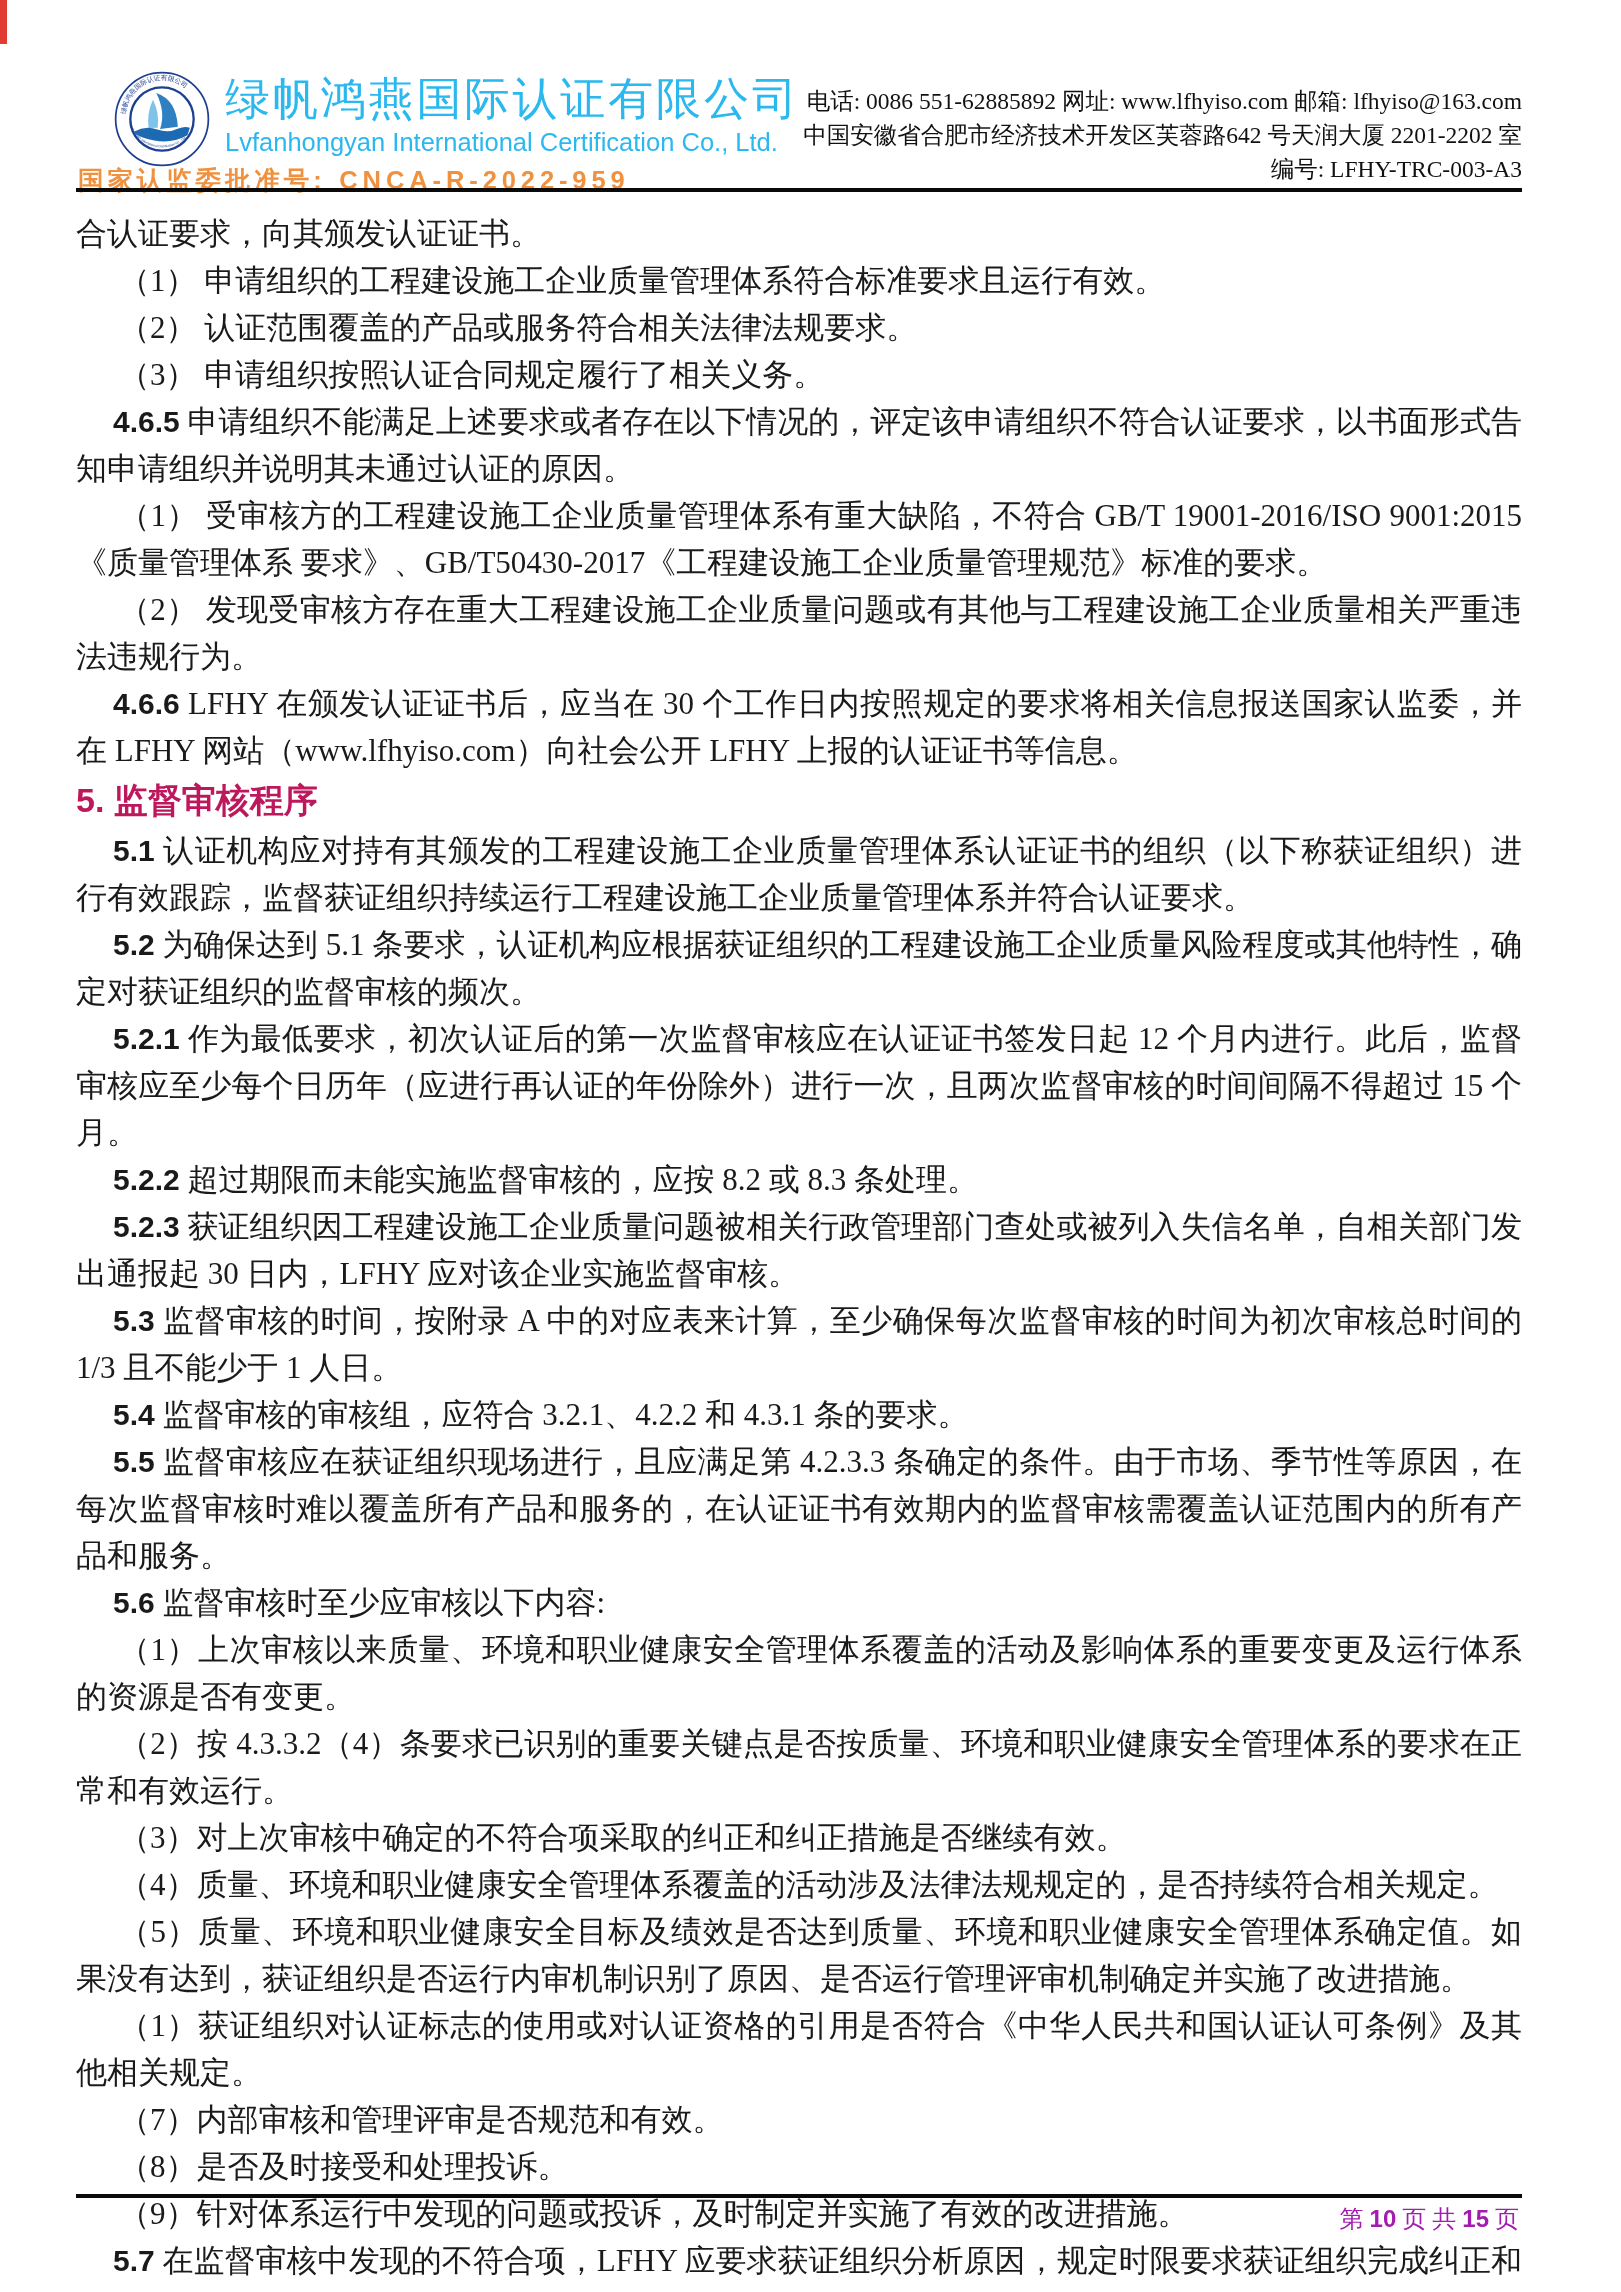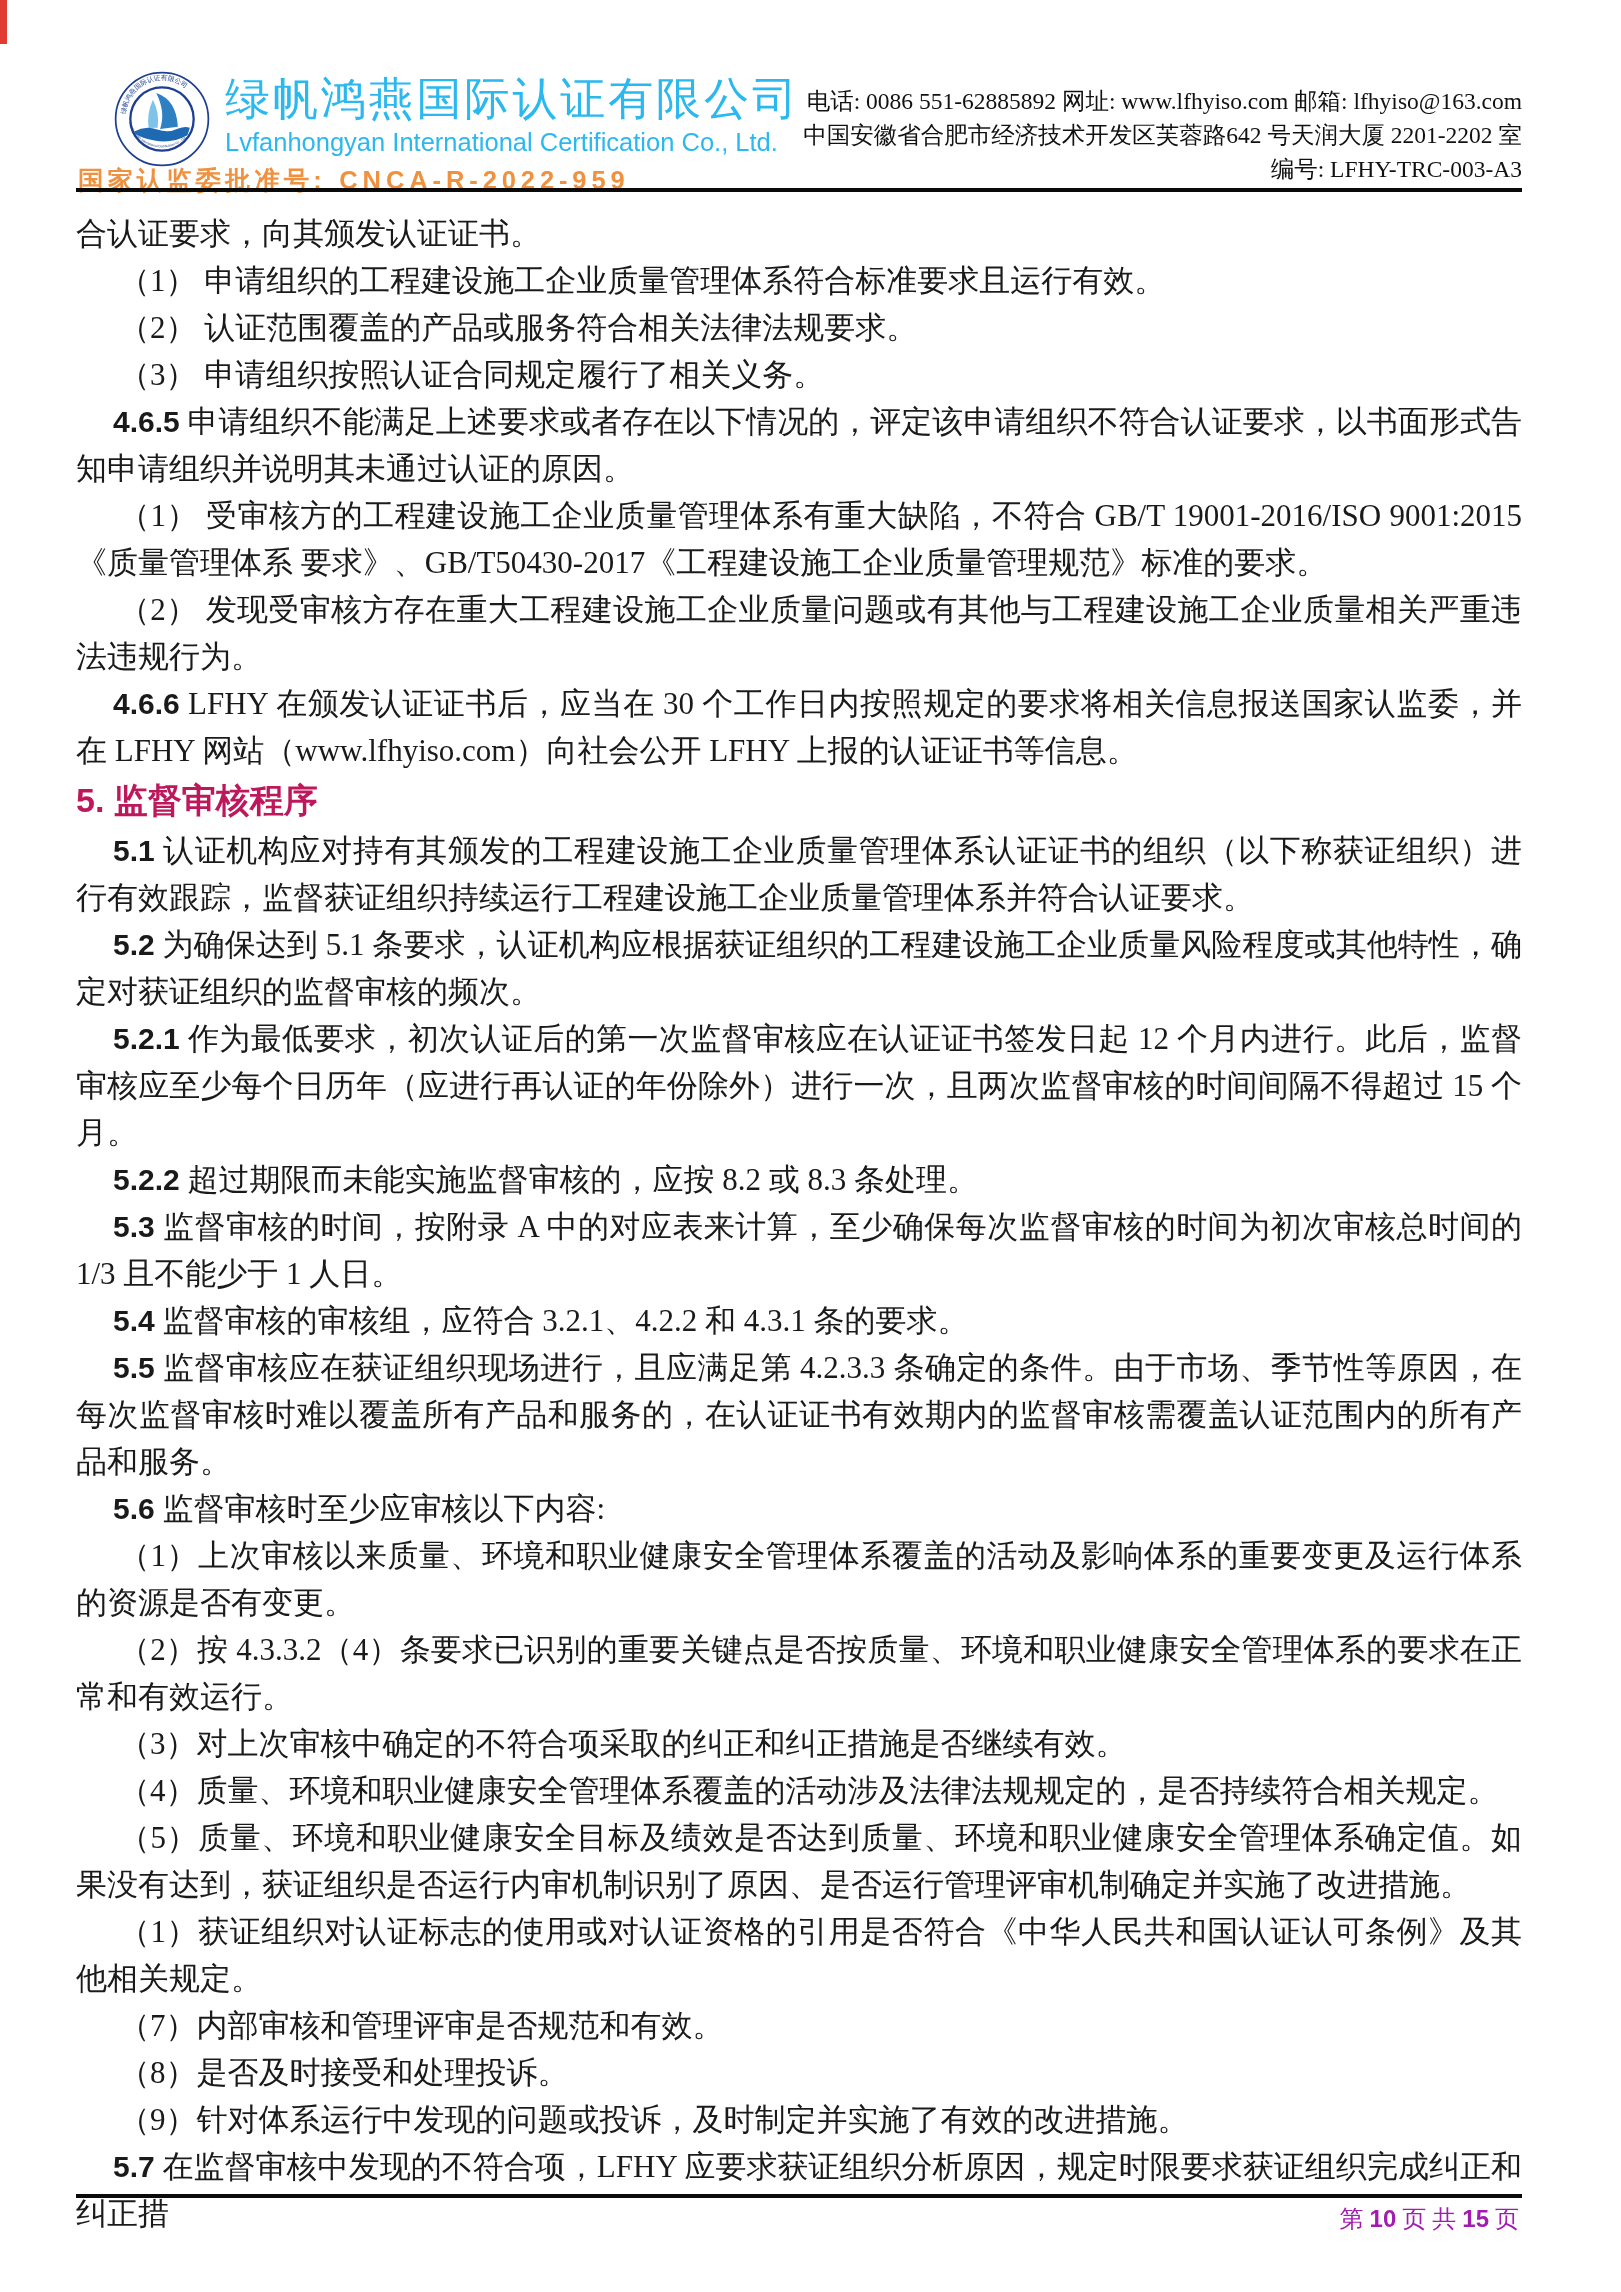--- a/index.html
+++ b/index.html
@@ -103,20 +103,21 @@
     <div class="para item">（3）  申请组织按照认证合同规定履行了相关义务。</div>
     <div class="para normal"><span class="clause-num">4.6.5</span> 申请组织不能满足上述要求或者存在以下情况的，评定该申请组织不符合认证要求，以书面形式告知申请组织并说明其未通过认证的原因。</div>
     <div class="para item">（1）  受审核方的工程建设施工企业质量管理体系有重大缺陷，不符合 GB/T 19001-2016/ISO 9001:2015《质量管理体系 要求》、GB/T50430-2017《工程建设施工企业质量管理规范》标准的要求。</div>
     <div class="para item">（2）  发现受审核方存在重大工程建设施工企业质量问题或有其他与工程建设施工企业质量相关严重违法违规行为。</div>
     <div class="para normal"><span class="clause-num">4.6.6</span> LFHY 在颁发认证证书后，应当在 30 个工作日内按照规定的要求将相关信息报送国家认监委，并在 LFHY 网站（www.lfhyiso.com）向社会公开 LFHY 上报的认证证书等信息。</div>
     <div class="para heading">5. 监督审核程序</div>
     <div class="para normal"><span class="clause-num">5.1</span> 认证机构应对持有其颁发的工程建设施工企业质量管理体系认证证书的组织（以下称获证组织）进行有效跟踪，监督获证组织持续运行工程建设施工企业质量管理体系并符合认证要求。</div>
     <div class="para normal"><span class="clause-num">5.2</span> 为确保达到 5.1 条要求，认证机构应根据获证组织的工程建设施工企业质量风险程度或其他特性，确定对获证组织的监督审核的频次。</div>
     <div class="para normal"><span class="clause-num">5.2.1</span> 作为最低要求，初次认证后的第一次监督审核应在认证证书签发日起 12 个月内进行。此后，监督审核应至少每个日历年（应进行再认证的年份除外）进行一次，且两次监督审核的时间间隔不得超过 15 个月。</div>
     <div class="para normal"><span class="clause-num">5.2.2</span> 超过期限而未能实施监督审核的，应按 8.2 或 8.3 条处理。</div>
+    <div class="para normal"><span class="clause-num">5.2.3</span> 获证组织因工程建设施工企业质量问题被相关行政管理部门查处或被列入失信名单，自相关部门发出通报起 30 日内，LFHY 应对该企业实施监督审核。</div>
     <div class="para normal"><span class="clause-num">5.3</span> 监督审核的时间，按附录 A 中的对应表来计算，至少确保每次监督审核的时间为初次审核总时间的 1/3 且不能少于 1 人日。</div>
     <div class="para normal"><span class="clause-num">5.4</span> 监督审核的审核组，应符合 3.2.1、4.2.2 和 4.3.1 条的要求。</div>
     <div class="para normal"><span class="clause-num">5.5</span> 监督审核应在获证组织现场进行，且应满足第 4.2.3.3 条确定的条件。由于市场、季节性等原因，在每次监督审核时难以覆盖所有产品和服务的，在认证证书有效期内的监督审核需覆盖认证范围内的所有产品和服务。</div>
     <div class="para normal"><span class="clause-num">5.6</span> 监督审核时至少应审核以下内容:</div>
     <div class="para item">（1）上次审核以来质量、环境和职业健康安全管理体系覆盖的活动及影响体系的重要变更及运行体系的资源是否有变更。</div>
     <div class="para item">（2）按 4.3.3.2（4）条要求已识别的重要关键点是否按质量、环境和职业健康安全管理体系的要求在正常和有效运行。</div>
     <div class="para item">（3）对上次审核中确定的不符合项采取的纠正和纠正措施是否继续有效。</div>
     <div class="para item">（4）质量、环境和职业健康安全管理体系覆盖的活动涉及法律法规规定的，是否持续符合相关规定。</div>
     <div class="para item">（5）质量、环境和职业健康安全目标及绩效是否达到质量、环境和职业健康安全管理体系确定值。如果没有达到，获证组织是否运行内审机制识别了原因、是否运行管理评审机制确定并实施了改进措施。</div>
     <div class="para item">（1）获证组织对认证标志的使用或对认证资格的引用是否符合《中华人民共和国认证认可条例》及其他相关规定。</div>

